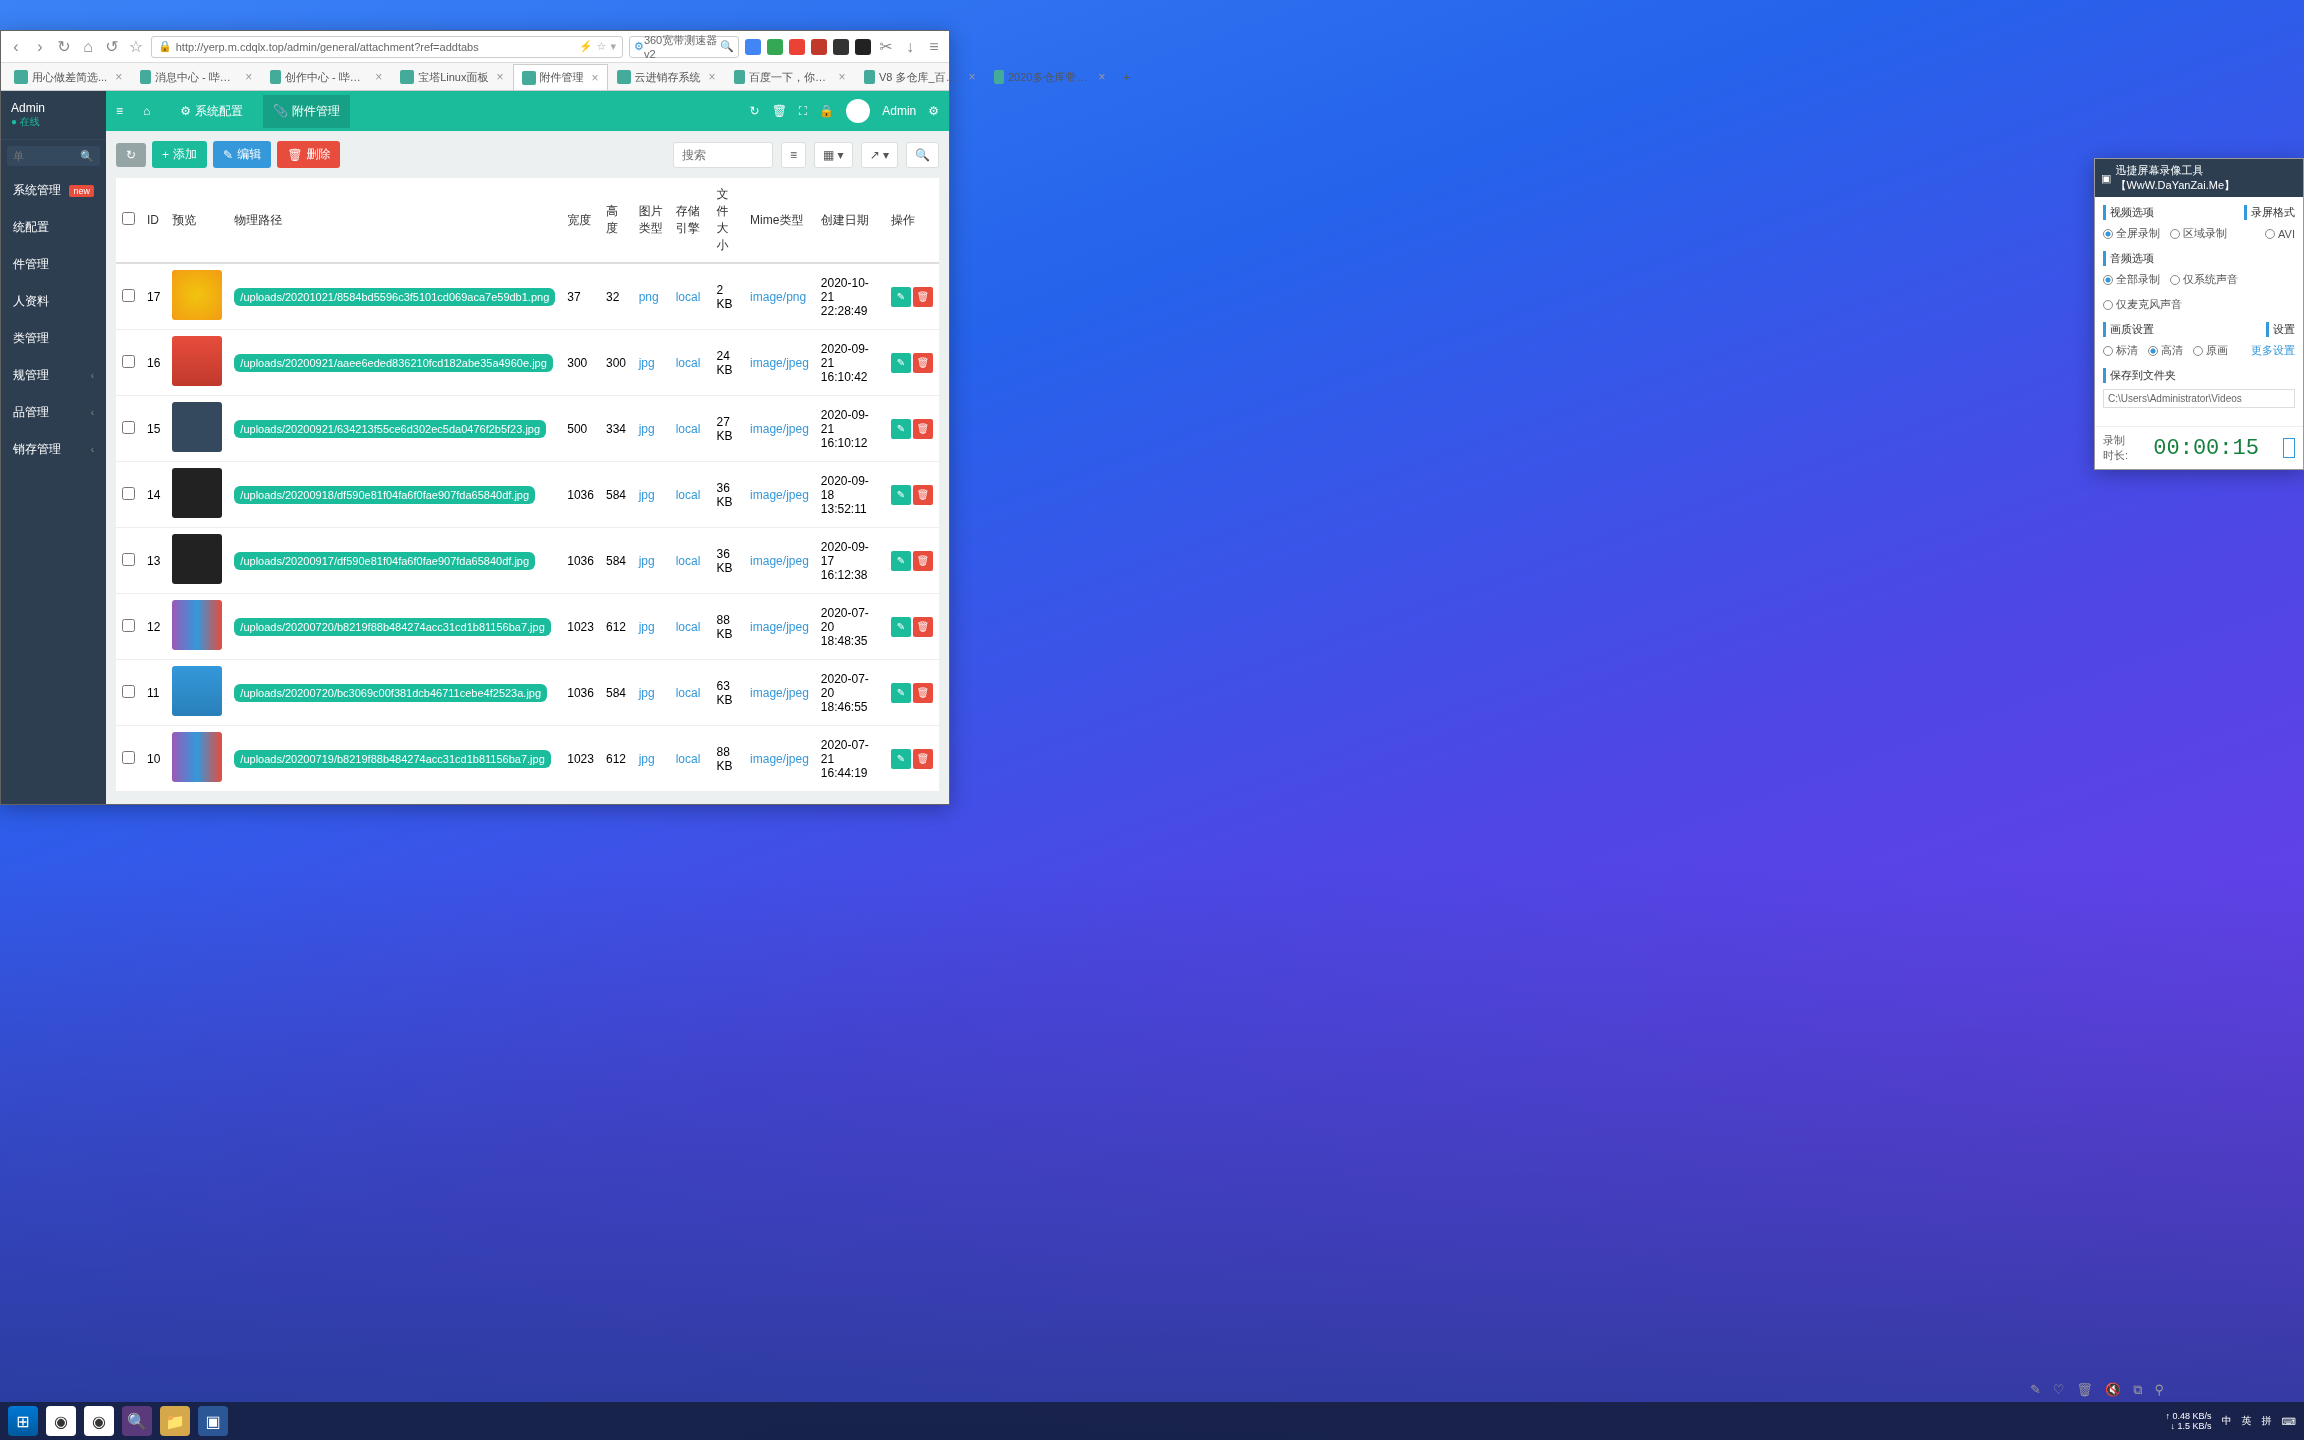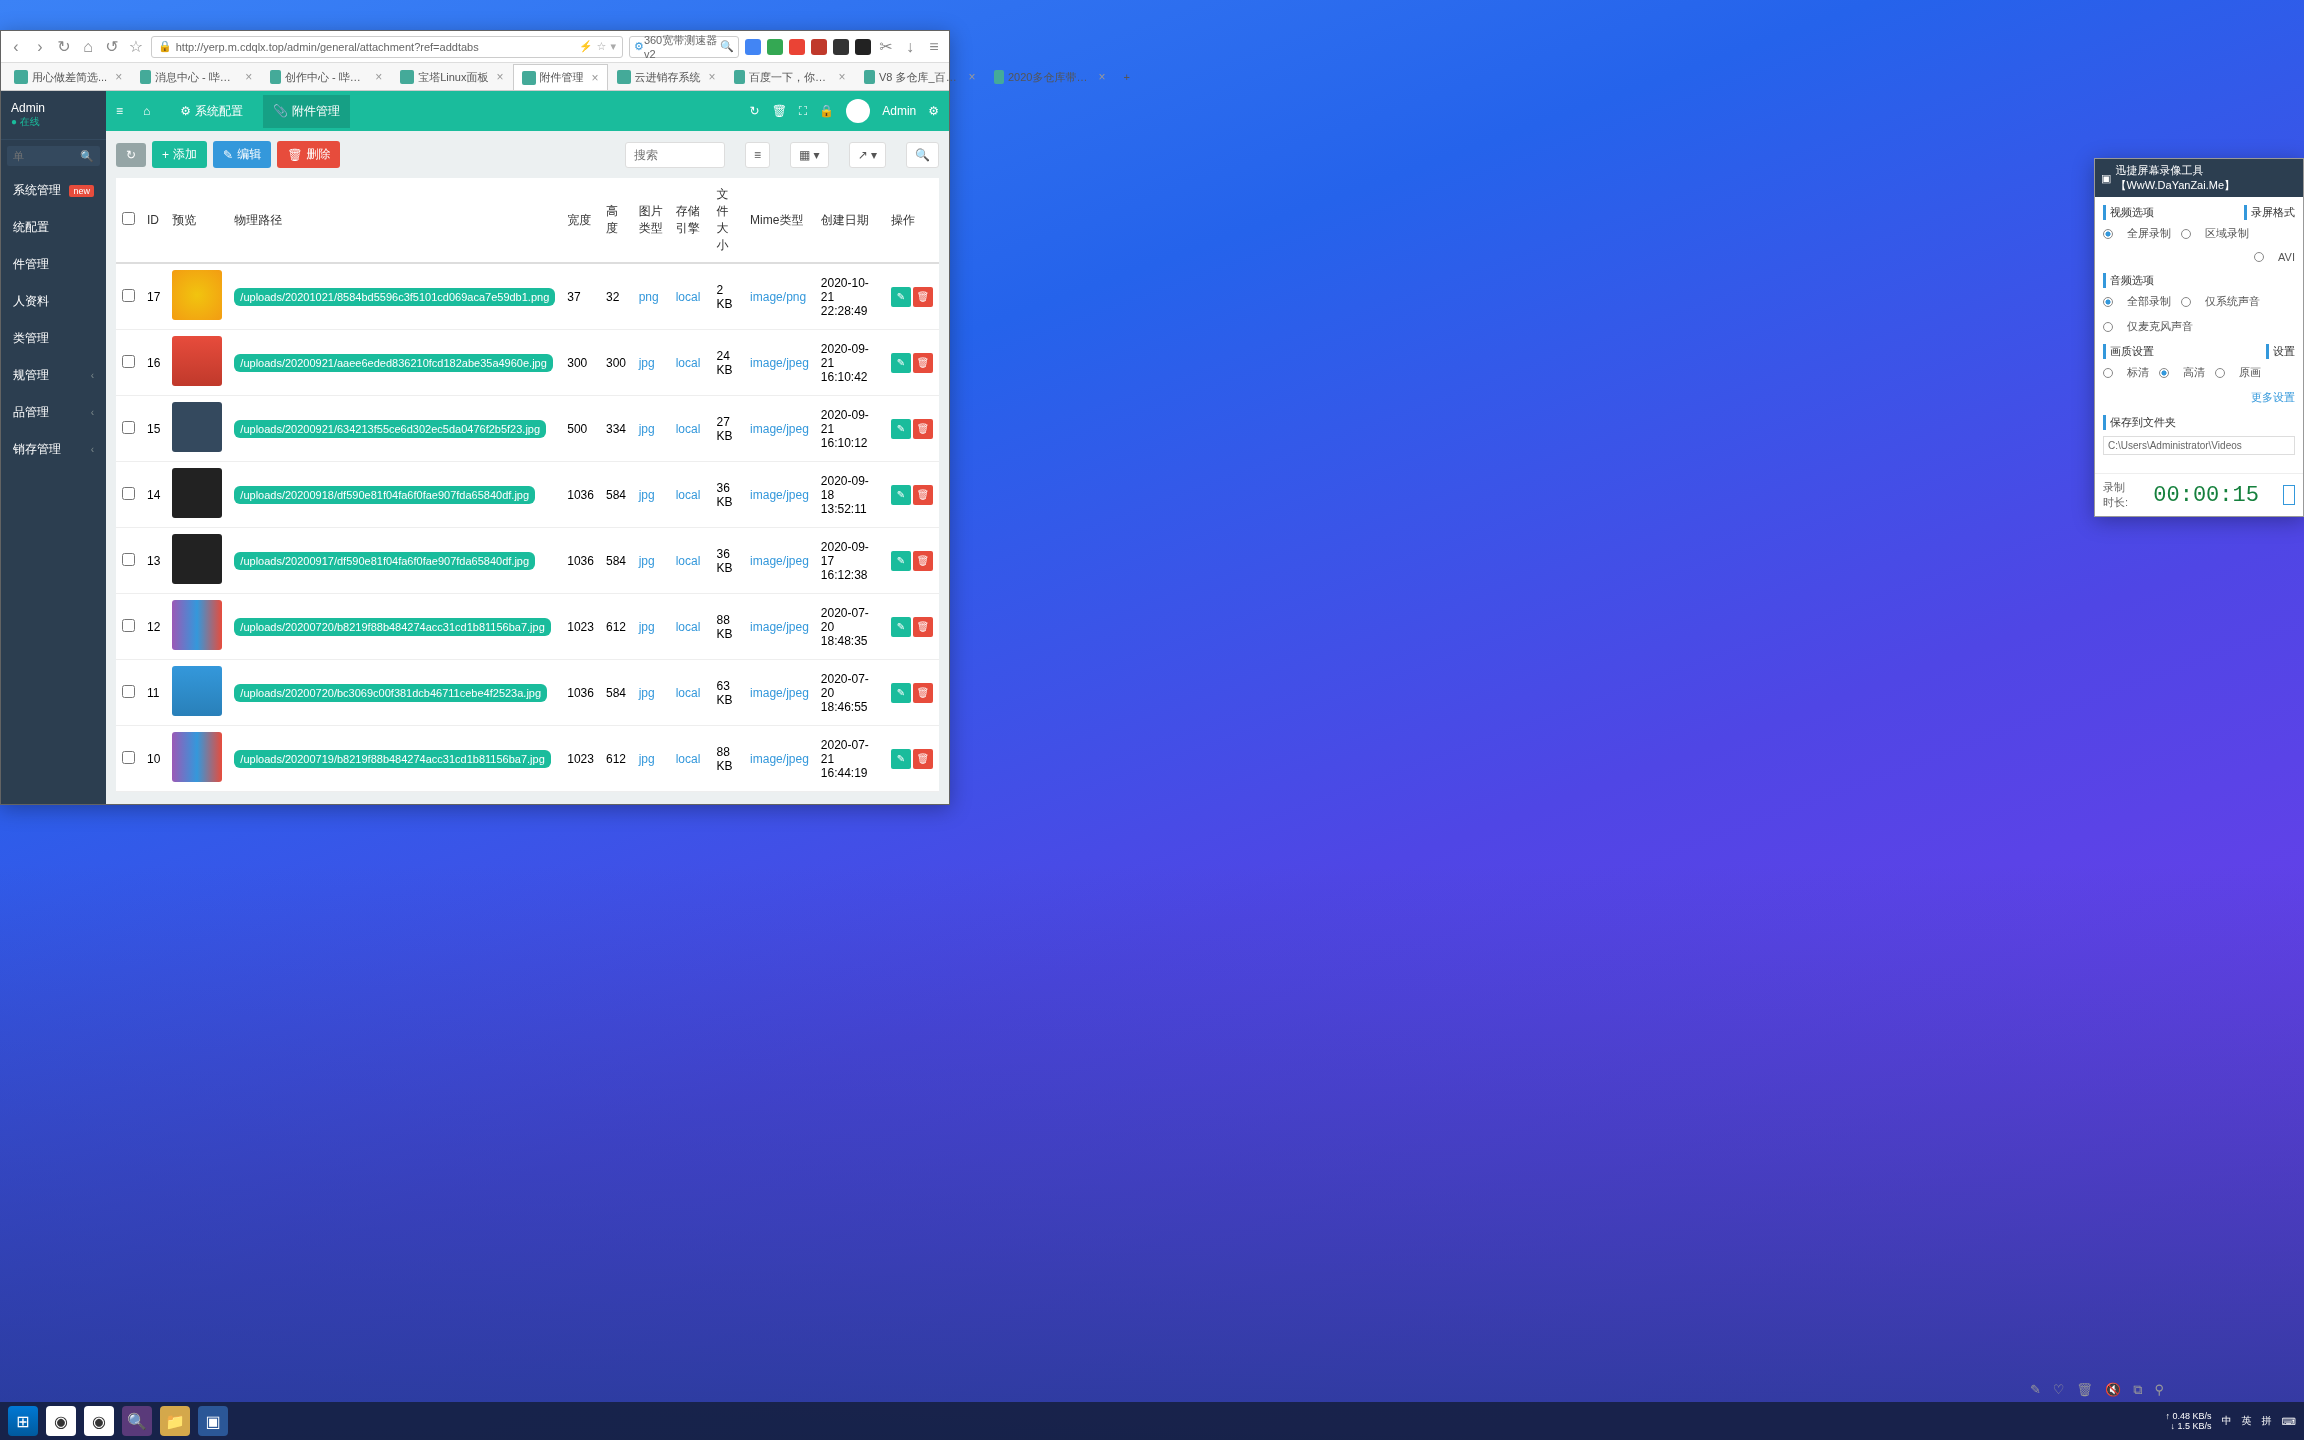--- a/index.html
+++ b/index.html
@@ -43,21 +43,21 @@
 .topbar-right{margin-left:auto;display:flex;align-items:center;gap:12px}
 .avatar{width:24px;height:24px;border-radius:50%;background:#fff}
 
 .content{flex:1;padding:10px;overflow:auto}
 .toolbar{display:flex;gap:6px;margin-bottom:10px;align-items:center}
 .btn{padding:5px 10px;border:none;border-radius:3px;font-size:12px;cursor:pointer;display:inline-flex;align-items:center;gap:4px;color:#fff}
 .btn-refresh{background:#95a5a6}
 .btn-add{background:#1abc9c}
 .btn-edit{background:#3498db}
 .btn-del{background:#e74c3c}
-.toolbar-right{margin-left:auto;display:flex;gap:20px}
+.toolbar-right{margin-left:auto;display:flex;gap:8px}
 .search-input{padding:5px 8px;border:1px solid #ddd;border-radius:3px;font-size:12px;width:100px}
 .btn-sm{padding:5px 8px;border:1px solid #ddd;background:#fff;border-radius:3px;cursor:pointer;font-size:12px;color:#555}
 
 .table{width:100%;background:#fff;border-collapse:collapse;font-size:12px}
 .table th{padding:8px 6px;border-bottom:2px solid #ddd;text-align:left;font-weight:normal;color:#333}
 .table td{padding:6px;border-bottom:1px solid #eee;vertical-align:middle}
 .thumb{width:50px;height:50px;background:#ddd;border-radius:3px;display:inline-block}
 .thumb.shoe-red{background:linear-gradient(#e74c3c,#c0392b)}
 .thumb.laptop{background:#222}
 .thumb.tablet{background:#34495e}
@@ -85,21 +85,21 @@
 .w2-user{position:absolute;bottom:48px;right:150px;display:flex;flex-direction:column;align-items:center;font-size:11px;color:#666;gap:4px}
 
 
 .recorder{position:absolute;right:0;top:158px;width:210px;background:#fff;border:1px solid #999;box-shadow:0 4px 20px rgba(0,0,0,0.3);font-size:12px}
 .rec-title{background:#2c3e50;color:#fff;padding:4px 6px;font-size:11px;display:flex;align-items:center;gap:4px}
 .rec-body{padding:8px}
 .rec-section{margin-bottom:10px}
 .rec-header{display:flex;justify-content:space-between;font-size:11px;color:#333;margin-bottom:6px}
 .rec-header span{border-left:3px solid #3498db;padding-left:4px}
 .rec-options{display:flex;gap:10px;font-size:11px;color:#555;flex-wrap:wrap}
-.rec-opt{display:flex;align-items:center;gap:14px}
+.rec-opt{display:flex;align-items:center;gap:3px}
 .rec-radio{width:10px;height:10px;border:1px solid #888;border-radius:50%;display:inline-block}
 .rec-radio.checked{background:radial-gradient(#3498db 40%,#fff 50%)}
 .rec-path{width:100%;padding:3px 4px;border:1px solid #ddd;font-size:10px;color:#666}
 .rec-link{color:#3498db;font-size:11px}
 .rec-timer{display:flex;align-items:center;padding:6px 8px;border-top:1px solid #eee;gap:24px}
 .rec-timer-label{font-size:11px;color:#666}
 .rec-time{font-size:22px;color:#15803d;font-family:Liberation Mono, monospace}
 .rec-btn{width:20px;height:20px;border:1px solid #3498db;background:#fff;margin-left:auto}
 
 

